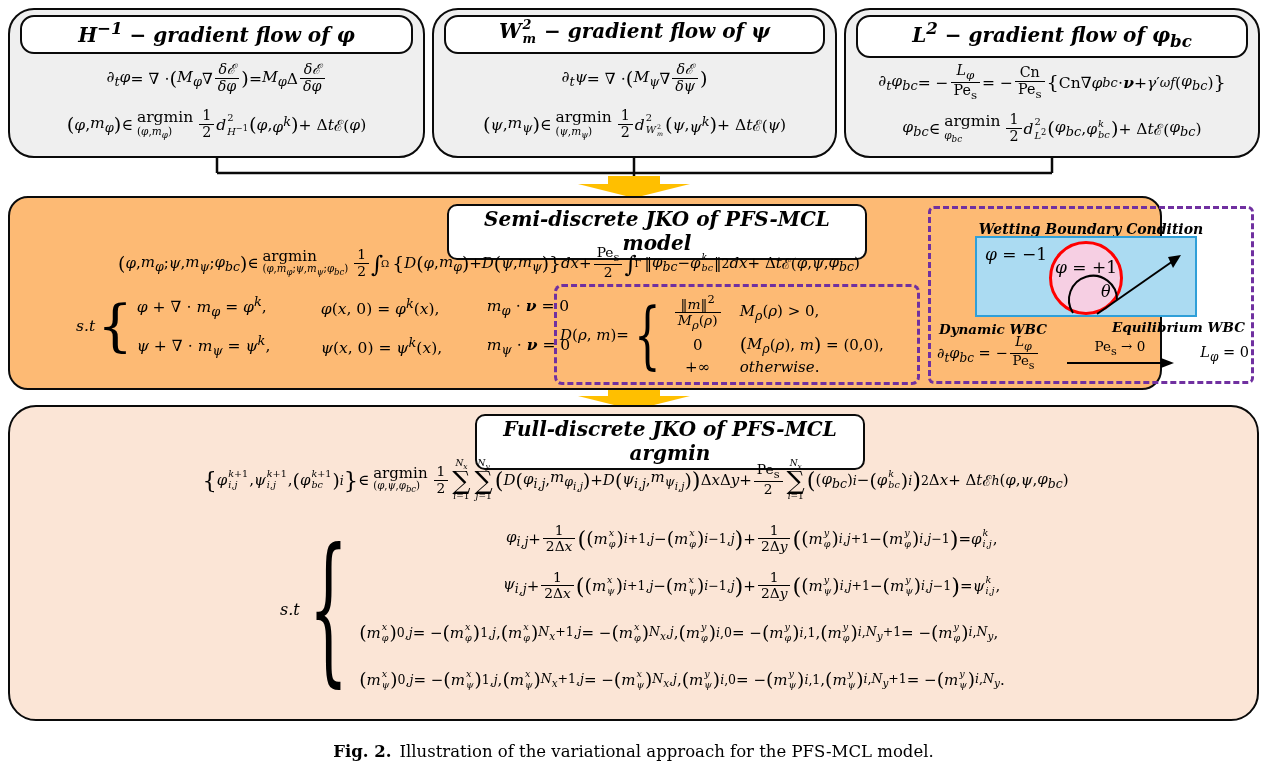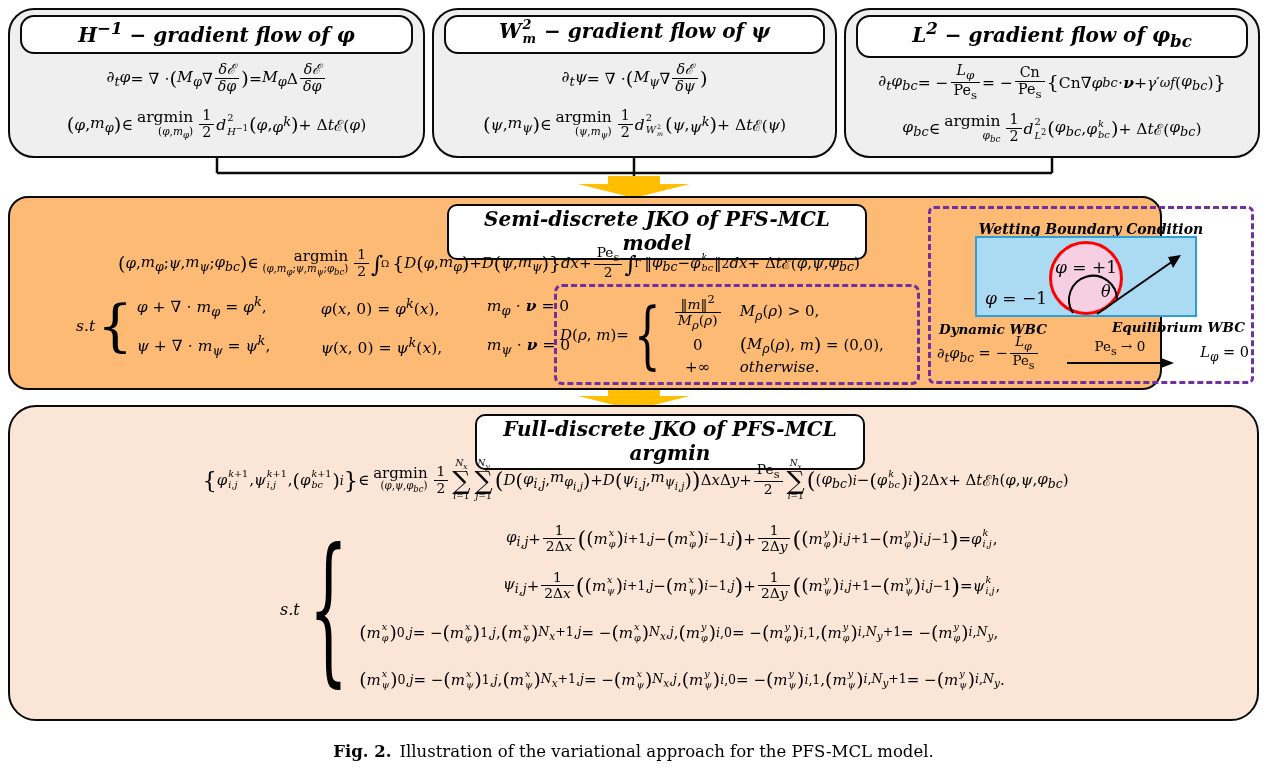--- a/index.html
+++ b/index.html
@@ -2,21 +2,21 @@
 <html><head>
 <meta charset="utf-8">
 <style>
   html,body{margin:0;padding:0;background:#fff;}
   .page{position:relative;width:1267px;height:777px;background:#ffffff;overflow:hidden;
         font-family:"DejaVu Serif",serif;color:#000;}
   
   .fr{display:inline-block;vertical-align:middle;text-align:center;line-height:1.12;margin:0 2px;}
   .fn{display:block;padding:0 3px;font-size:0.92em;}
   .fd{display:block;border-top:1.2px solid #000;padding:0 3px;font-size:0.92em;}
-  .argu{display:inline-block;vertical-align:middle;text-align:right;line-height:1.05;margin:0 4px;}
+  .argu{display:inline-block;vertical-align:middle;text-align:left;line-height:1.05;margin:0 4px;}
   .at{display:block;}
   .ab{display:block;font-size:0.68em;}
   .ss{display:inline-block;vertical-align:-0.45em;line-height:1.12;font-size:0.64em;text-align:left;margin:0 1px;}
   .ss>span{display:block;}
   .bg{font-size:1.25em;vertical-align:-0.08em;}
   .bg2{font-size:1.5em;vertical-align:-0.12em;}
   .int{font-size:1.55em;vertical-align:-0.15em;}
   .isub{font-size:0.66em;vertical-align:-0.7em;margin:0 3px 0 -2px;}
   .sum{display:inline-block;vertical-align:middle;text-align:center;line-height:1;margin:0 2px;}
   .su-t{display:block;font-size:0.6em;}
@@ -48,21 +48,21 @@
   .stgrid{display:grid;grid-template-columns:168px 150px 96px;column-gap:16px;row-gap:14px;align-items:center;
           margin-left:4px;white-space:nowrap;}
   .dbox{position:absolute;left:544px;top:86px;width:366px;height:101px;border:3px dashed #7030a0;border-radius:8px;
         display:flex;align-items:center;padding:0 3px;font-size:15px;box-sizing:border-box;background:transparent;white-space:nowrap;}
   .dgrid{display:grid;grid-template-columns:64px auto;column-gap:10px;row-gap:2px;align-items:center;}
   .dval{text-align:center;}
   
   .wbc{position:absolute;left:918px;top:8px;width:326px;height:178px;border:3px dashed #7030a0;border-radius:6px;box-sizing:border-box;}
   .wbct{text-align:center;font-weight:bold;font-style:italic;font-size:14px;margin-top:12px;}
   .pool{position:absolute;left:44px;top:27px;width:222px;height:81px;background:#abdbf2;border:2.5px solid #2f9fd8;box-sizing:border-box;}
-  .phim{position:absolute;left:8px;top:6px;font-size:17px;white-space:nowrap;margin-top:44px;}
+  .phim{position:absolute;left:8px;top:6px;font-size:17px;white-space:nowrap;}
   .drop{position:absolute;left:72px;top:3px;width:74px;height:74px;background:#f6cfe3;border:3px solid #ff0000;
         border-radius:50%;box-sizing:border-box;display:flex;justify-content:center;}
   .phip{margin-top:13px;font-size:17px;white-space:nowrap;}
   .theta{position:absolute;left:124px;top:44px;font-size:16px;}
   .angsvg{position:absolute;left:0;top:0;overflow:visible;}
   .wdyn{position:absolute;left:8px;top:112px;font-weight:bold;font-style:italic;font-size:13.5px;}
   .weql{position:absolute;right:6px;top:110px;font-weight:bold;font-style:italic;font-size:13.5px;}
   .wrow{position:absolute;left:6px;top:126px;width:312px;display:flex;align-items:center;justify-content:space-between;
         font-size:14.5px;white-space:nowrap;}
   .wlim{display:inline-flex;flex-direction:column;align-items:center;font-size:13.5px;}

